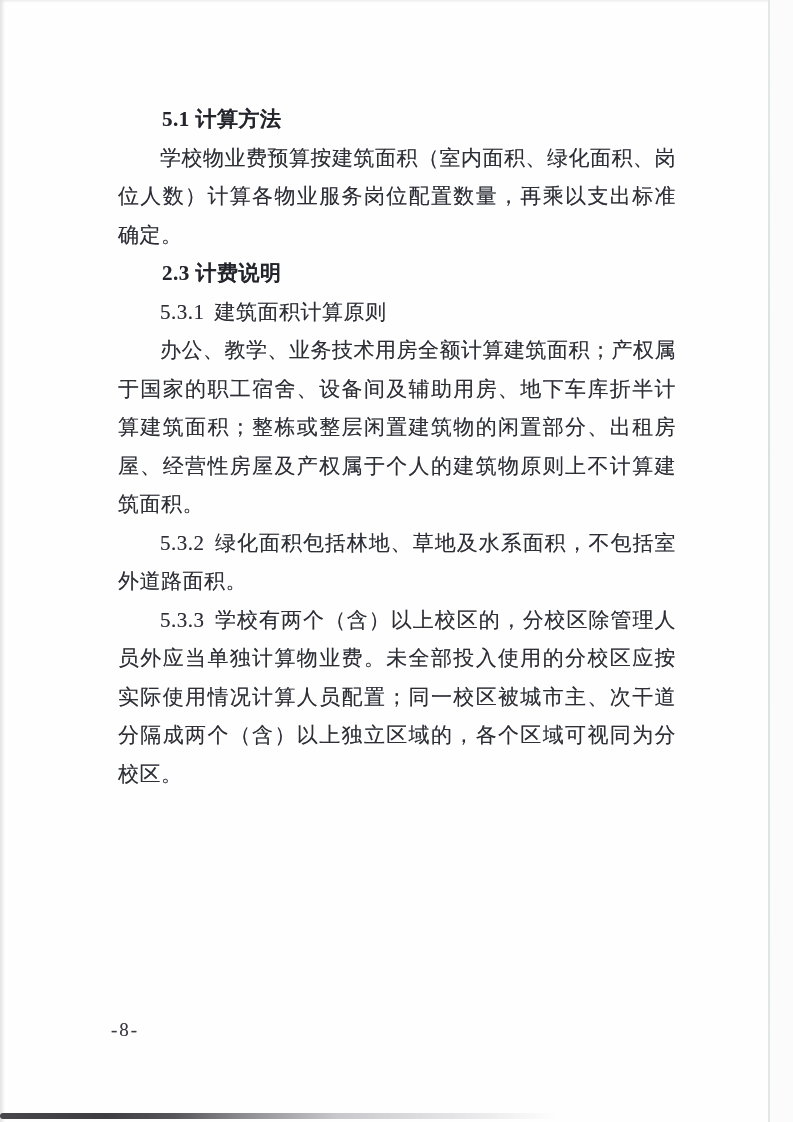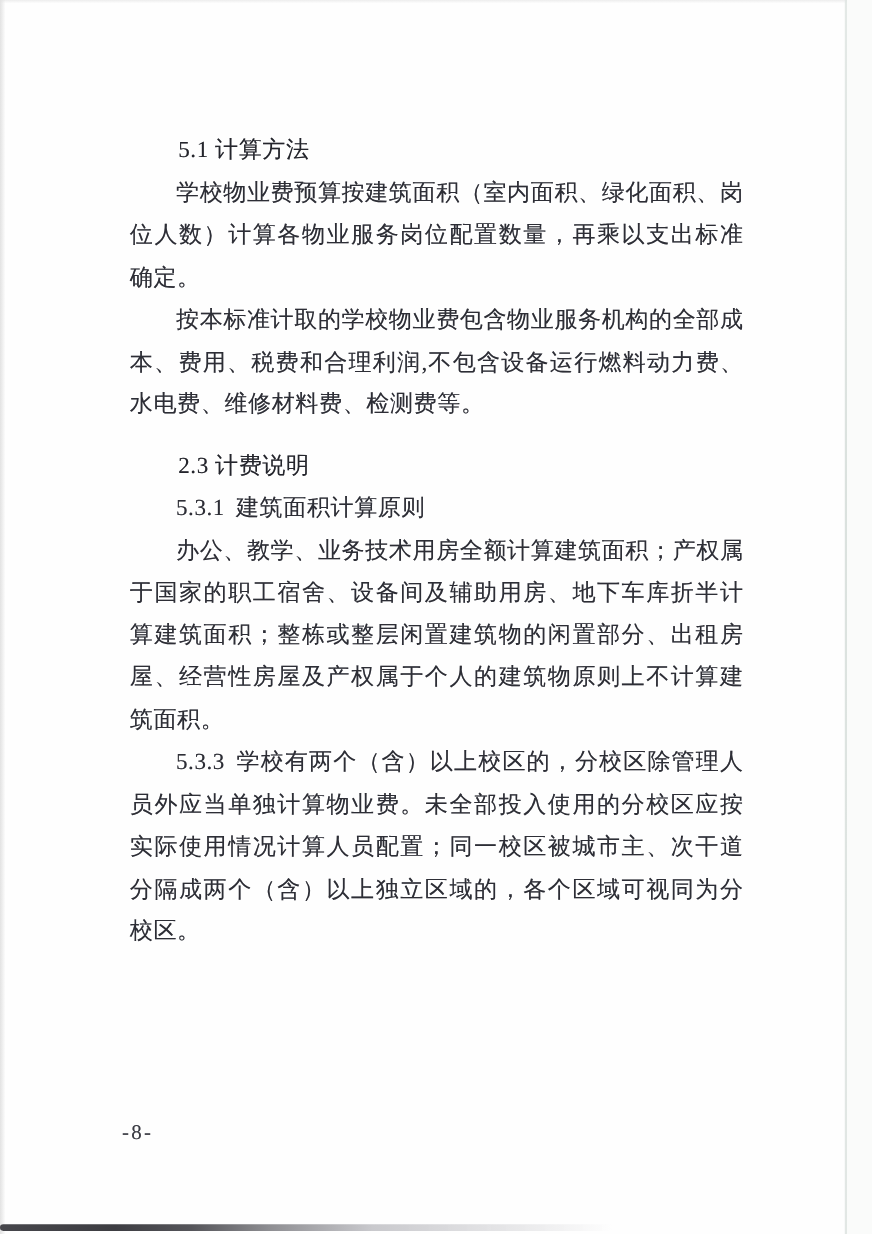--- a/index.html
+++ b/index.html
@@ -49,25 +49,24 @@
   .content p {
     margin: 0;
     font-size: 21px;
     line-height: 38.5px;
     letter-spacing: 0.5px;
     text-align: justify;
     text-align-last: left;
     word-break: break-all;
   }
   p.heading {
-    font-weight: normal;
+    font-weight: bold;
     text-indent: 44px;
     text-align: left;
     color: #24252c;
-    margin-top: 17px;
   }
   p.indent { text-indent: 42px; }
   .clause-num { margin-right: 10px; white-space: nowrap; }
   .page-number {
     position: absolute;
     left: 111px;
     top: 1019px;
     font-size: 19px;
     letter-spacing: 2px;
     color: #3a3b43;
@@ -84,30 +83,32 @@
   <div class="page-edge-area"></div>
   <div class="page-edge-line"></div>
 
   <div class="content">
 
     <p class="heading">5.1 计算方法</p>
 
     <p class="indent">学校物业费预算按建筑面积（室内面积、绿化面积、岗位人数）计算各物业服务岗位配置数量，再乘以支出标准确定。</p>
 
 
-    <p class="indent">按本标准计取的学校物业费包含物业服务机构的全部成本、费用、税费和合理利润,不包含设备运行燃料动力费、水电费、维修材料费、检测费等。</p>
 
     <p class="heading">2.3 计费说明</p>
 
     <p class="indent">
       <span class="clause-num">5.3.1</span><span>建筑面积计算原则</span>
     </p>
 
     <p class="indent">办公、教学、业务技术用房全额计算建筑面积；产权属于国家的职工宿舍、设备间及辅助用房、地下车库折半计算建筑面积；整栋或整层闲置建筑物的闲置部分、出租房屋、经营性房屋及产权属于个人的建筑物原则上不计算建筑面积。</p>
 
+    <p class="indent">
+      <span class="clause-num">5.3.2</span><span>绿化面积包括林地、草地及水系面积，不包括室外道路面积。</span>
+    </p>
 
     <p class="indent">
       <span class="clause-num">5.3.3</span><span>学校有两个（含）以上校区的，分校区除管理人员外应当单独计算物业费。未全部投入使用的分校区应按实际使用情况计算人员配置；同一校区被城市主、次干道分隔成两个（含）以上独立区域的，各个区域可视同为分校区。</span>
     </p>
 
 
   </div>
 
   <div class="page-number">-8-</div>
 

